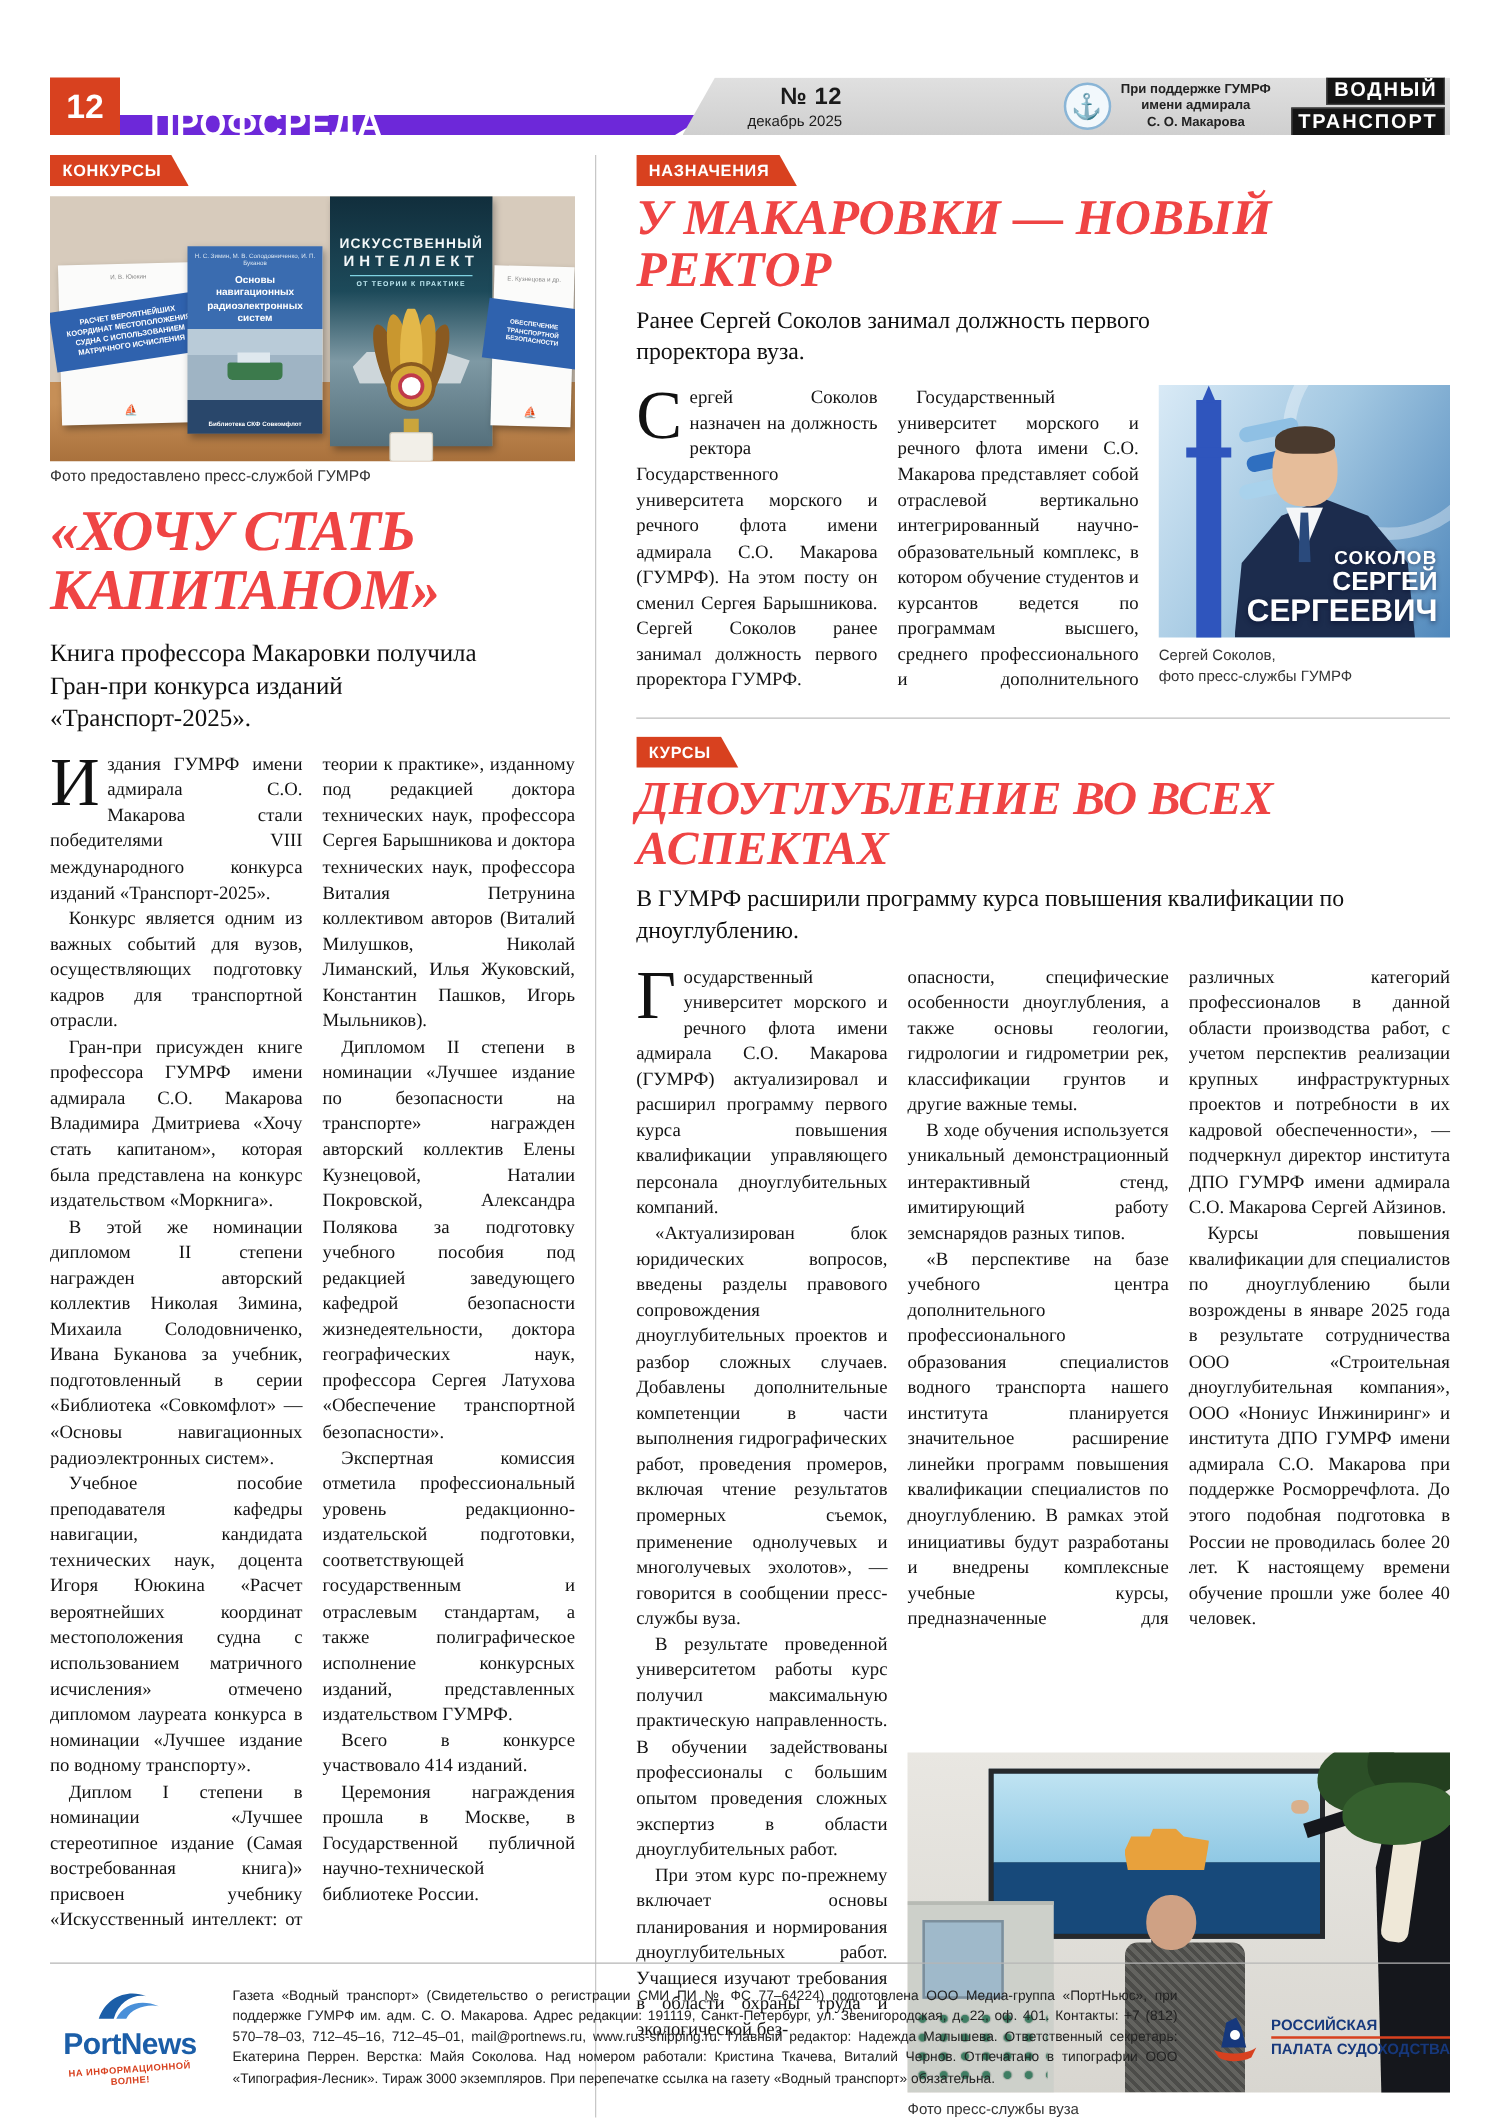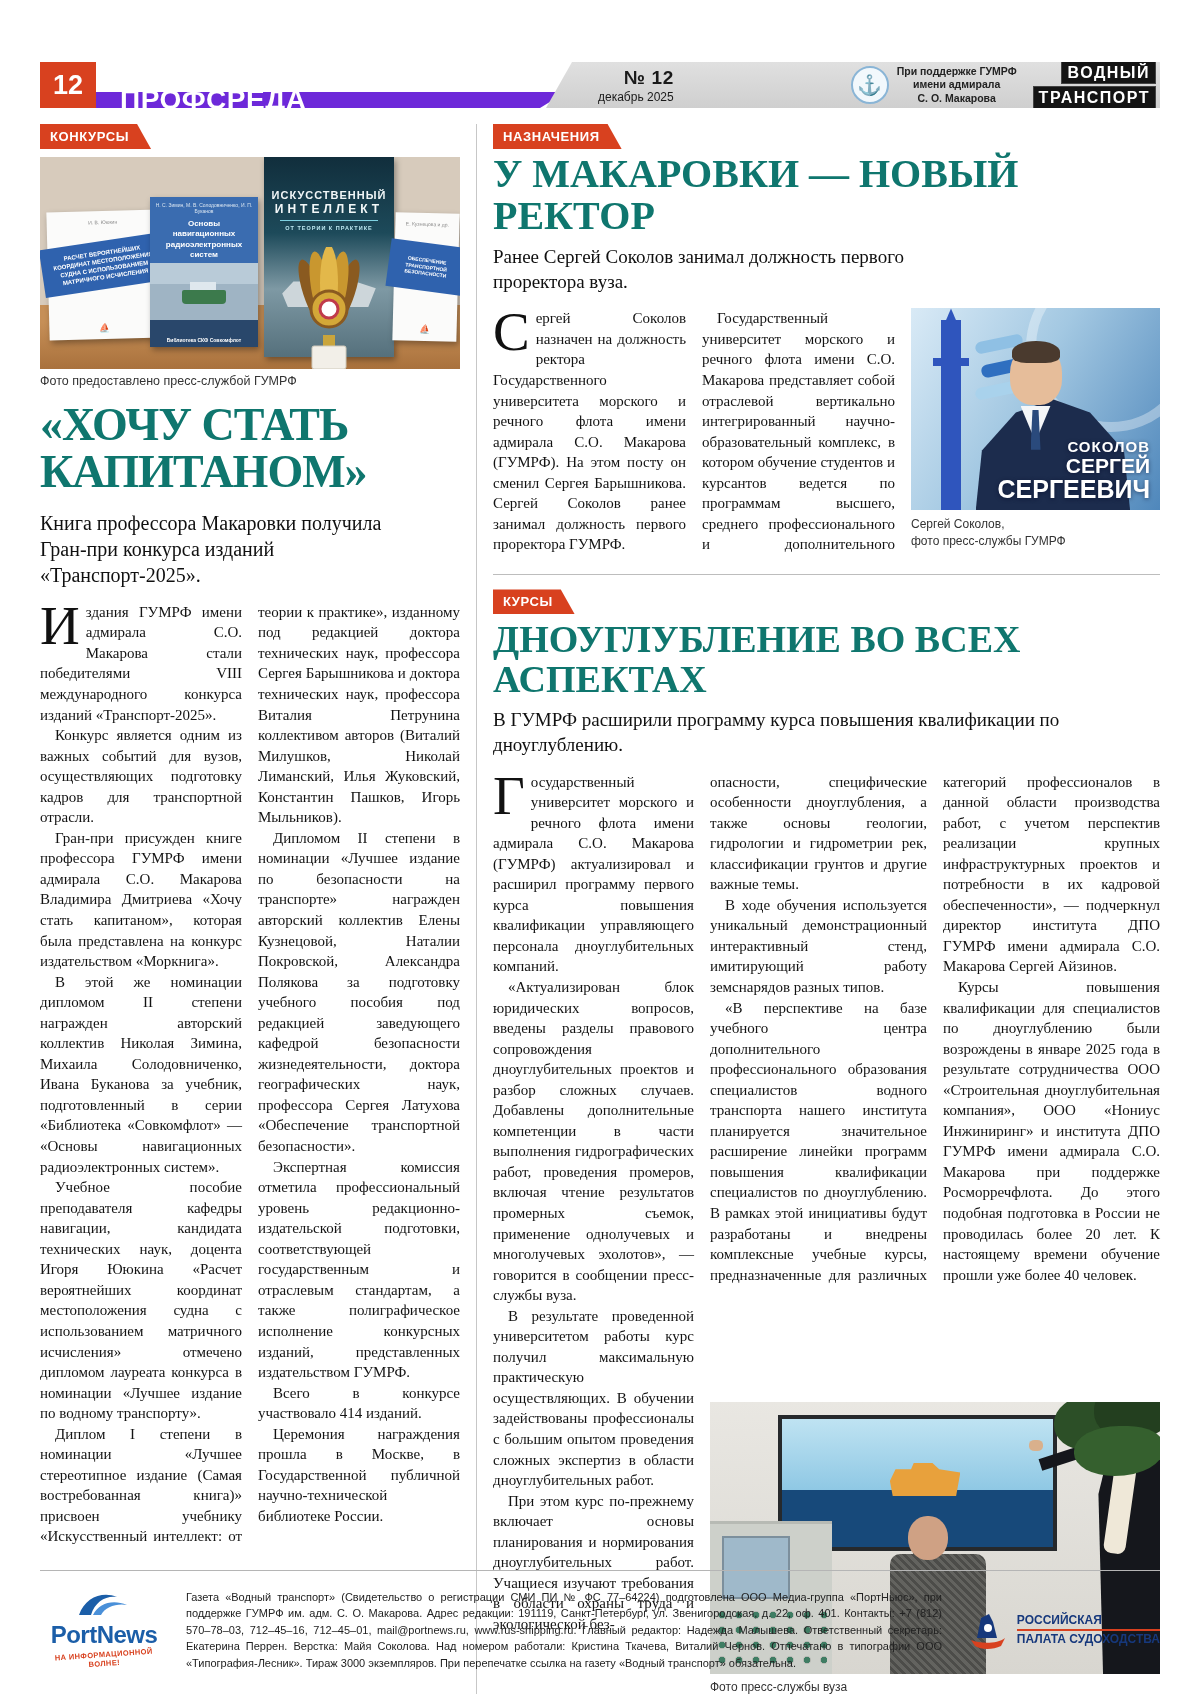--- a/index.html
+++ b/index.html
@@ -18,26 +18,26 @@
   .gumrf-circle { width:38px; height:38px; border-radius:50%; background:#f2f8fc; border:2px solid #8ab5d6; color:#3a79ad; display:flex; align-items:center; justify-content:center; font-size:20px; }
   .support { font:700 10.5px/1.25 "Liberation Sans", sans-serif; color:#222; text-align:center; }
   .vt { margin-left:16px; margin-right:4px; text-align:right; line-height:1; }
   .vt span { display:inline-block; background:#141414; color:#fff; font:900 16px "Liberation Sans", sans-serif; letter-spacing:1.5px; padding:2px 5px 1px; border:1px solid #444; }
   .vt .l2 { margin-top:2px; }
 
   
   .content { display:flex; margin-top:16px; }
   .col-left { flex:0 0 420px; }
   .divider-v { flex:0 0 1px; background:#c7c7c7; margin:0 16px; }
-  .col-right { flex:1; min-width:0; }
+  .col-right { flex:1; min-width:0;margin-left:16px; }
 
   .tag { display:inline-block; background:#d8411f; color:#fff; font:700 13px "Liberation Sans", sans-serif; letter-spacing:.6px; padding:5px 22px 5px 10px; clip-path:polygon(0 0, calc(100% - 14px) 0, 100% 100%, 0 100%); }
 
   .caption { font:12.5px "Liberation Sans", sans-serif; color:#333; margin-top:5px; }
-  h1 { font-weight:700; color:#0f766e; }
+  h1 { font-weight:700; color:#ef4444;font-style:italic; }
   .standfirst { font-size:20px; line-height:1.3; color:#101010; }
 
   .bodytext { font-size:15px; line-height:1.37; text-align:justify; color:#131313; }
   .bodytext p { margin:0; }
   .bodytext p.ind { text-indent:15px; }
   .dropcap { float:left; font-size:55px; line-height:42px; padding:3px 6px 0 0; color:#111; }
 
   
   .photo-books { margin-top:8px; height:212px; position:relative; overflow:hidden; background:linear-gradient(#d7cbbc 0 70%, #c68f57 70% 78%, #a9713c 100%); }
   .book { position:absolute; box-shadow:2px 3px 6px rgba(0,0,0,.35); }
@@ -267,21 +267,21 @@
 
       <section>
         <span class="tag">КУРСЫ</span>
         <h1 class="headline-r2">ДНОУГЛУБЛЕНИЕ ВО ВСЕХ АСПЕКТАХ</h1>
         <div class="standfirst standfirst-r2">В ГУМРФ расширили программу курса повышения квалификации по дноуглублению.</div>
 
         <div class="courses-body">
           <div class="bodytext courses-col1">
             <p class="first-p"><span class="dropcap">Г</span><span>осударственный университет морского и речного флота имени адмирала С.О. Макарова (ГУМРФ) актуализировал и расширил программу первого курса повышения квалификации управляющего персонала дноуглубительных компаний.</span></p>
             <p class="ind">«Актуализирован блок юридических вопросов, введены разделы правового сопровождения дноуглубительных проектов и разбор сложных случаев. Добавлены дополнительные компетенции в части выполнения гидрографических работ, проведения промеров, включая чтение результатов промерных съемок, применение однолучевых и многолучевых эхолотов», — говорится в сообщении пресс-службы вуза.</p>
-            <p class="ind">В результате проведенной университетом работы курс получил максимальную практическую осуществляющих. В обучении задействованы профессионалы с большим опытом проведения сложных экспертиз в области дноуглубительных работ.</p>
+            <p class="ind">В результате проведенной университетом работы курс получил максимальную практическую направленность. В обучении задействованы профессионалы с большим опытом проведения сложных экспертиз в области дноуглубительных работ.</p>
             <p class="ind">При этом курс по-прежнему включает основы планирования и нормирования дноуглубительных работ. Учащиеся изучают требования в области охраны труда и экологической без-</p>
           </div>
           <div class="courses-right">
             <div class="bodytext courses-cols23">
               <p>опасности, специфические особенности дноуглубления, а также основы геологии, гидрологии и гидрометрии рек, классификации грунтов и другие важные темы.</p>
               <p class="ind">В ходе обучения используется уникальный демонстрационный интерактивный стенд, имитирующий работу земснарядов разных типов.</p>
               <p class="ind">«В перспективе на базе учебного центра дополнительного профессионального образования специалистов водного транспорта нашего института планируется значительное расширение линейки программ повышения квалификации специалистов по дноуглублению. В рамках этой инициативы будут разработаны и внедрены комплексные учебные курсы, предназначенные для различных категорий профессионалов в данной области производства работ, с учетом перспектив реализации крупных инфраструктурных проектов и потребности в их кадровой обеспеченности», — подчеркнул директор института ДПО ГУМРФ имени адмирала С.О. Макарова Сергей Айзинов.</p>
               <p class="ind">Курсы повышения квалификации для специалистов по дноуглублению были возрождены в январе 2025 года в результате сотрудничества ООО «Строительная дноуглубительная компания», ООО «Нониус Инжиниринг» и института ДПО ГУМРФ имени адмирала С.О. Макарова при поддержке Росморречфлота. До этого подобная подготовка в России не проводилась более 20 лет. К настоящему времени обучение прошли уже более 40 человек.</p>
             </div>
             <div class="photo-class">

